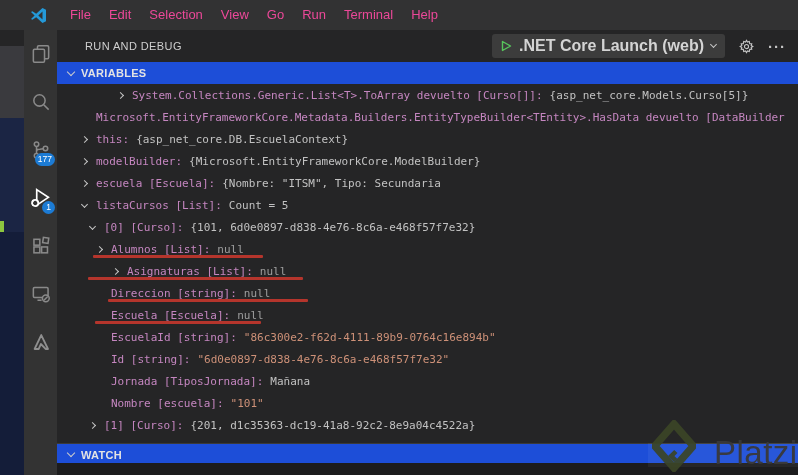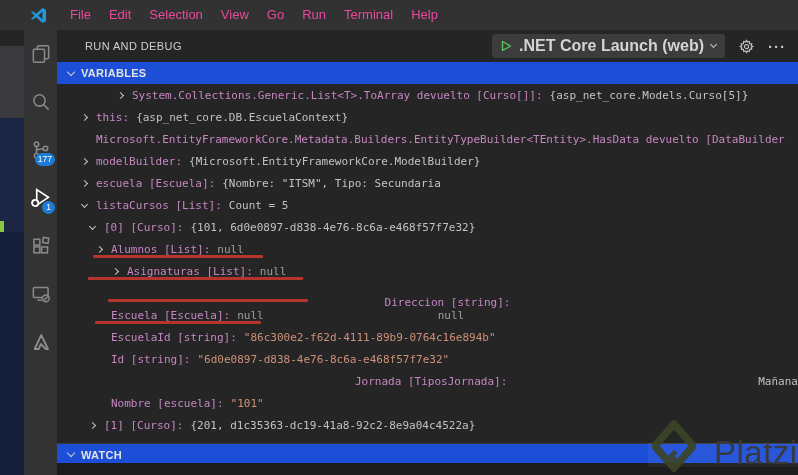--- a/index.html
+++ b/index.html
@@ -216,31 +216,31 @@
 
     <div id="var-tree">
         <div class="var-row" style="padding-left: 25px; margin-left: 36px;">
           <span class="tw-box">
             <span class="tw right"></span>
           </span>
           <span class="v-name">System.Collections.Generic.List&lt;T&gt;.ToArray devuelto [Curso[]]:</span>
           <span class="v-val v-obj">{asp_net_core.Models.Curso[5]}</span>
         </div>
         <div class="var-row" style="padding-left: 25px;">
+          <span class="tw-box"></span>
+          <span class="v-name">Microsoft.EntityFrameworkCore.Metadata.Builders.EntityTypeBuilder&lt;TEntity&gt;.HasData devuelto [DataBuilder</span>
+        </div>
+        <div class="var-row" style="padding-left: 25px;">
           <span class="tw-box">
             <span class="tw right"></span>
           </span>
           <span class="v-name">this:</span>
           <span class="v-val v-obj">{asp_net_core.DB.EscuelaContext}</span>
         </div>
         <div class="var-row" style="padding-left: 25px;">
-          <span class="tw-box"></span>
-          <span class="v-name">Microsoft.EntityFrameworkCore.Metadata.Builders.EntityTypeBuilder&lt;TEntity&gt;.HasData devuelto [DataBuilder</span>
-        </div>
-        <div class="var-row" style="padding-left: 25px;">
           <span class="tw-box">
             <span class="tw right"></span>
           </span>
           <span class="v-name">modelBuilder:</span>
           <span class="v-val v-obj">{Microsoft.EntityFrameworkCore.ModelBuilder}</span>
         </div>
         <div class="var-row" style="padding-left: 25px;">
           <span class="tw-box">
             <span class="tw right"></span>
           </span>
@@ -268,41 +268,41 @@
           <span class="v-name">Alumnos [List]:</span>
           <span class="v-val v-null">null</span>
         </div>
         <div class="var-row" style="padding-left: 56px; text-align: center;">
           <span class="tw-box">
             <span class="tw right"></span>
           </span>
           <span class="v-name">Asignaturas [List]:</span>
           <span class="v-val v-null">null</span>
         </div>
-        <div class="var-row" style="padding-left: 40px; flex-direction: column;">
+        <div class="var-row" style="padding-left: 40px;">
           <span class="tw-box"></span>
           <span class="v-name">Direccion [string]:</span>
           <span class="v-val v-null">null</span>
         </div>
         <div class="var-row" style="padding-left: 40px;">
           <span class="tw-box"></span>
           <span class="v-name">Escuela [Escuela]:</span>
           <span class="v-val v-null">null</span>
         </div>
         <div class="var-row" style="padding-left: 40px;">
           <span class="tw-box"></span>
           <span class="v-name">EscuelaId [string]:</span>
           <span class="v-val v-str">"86c300e2-f62d-4111-89b9-0764c16e894b"</span>
         </div>
         <div class="var-row" style="padding-left: 40px;">
           <span class="tw-box"></span>
           <span class="v-name">Id [string]:</span>
           <span class="v-val v-str">"6d0e0897-d838-4e76-8c6a-e468f57f7e32"</span>
         </div>
-        <div class="var-row" style="padding-left: 40px; justify-content: space-between;">
+        <div class="var-row" style="padding-left: 40px;">
           <span class="tw-box"></span>
           <span class="v-name">Jornada [TiposJornada]:</span>
           <span class="v-val v-plain">Mañana</span>
         </div>
         <div class="var-row" style="padding-left: 40px;">
           <span class="tw-box"></span>
           <span class="v-name">Nombre [escuela]:</span>
           <span class="v-val v-str">"101"</span>
         </div>
         <div class="var-row" style="padding-left: 33px;">

